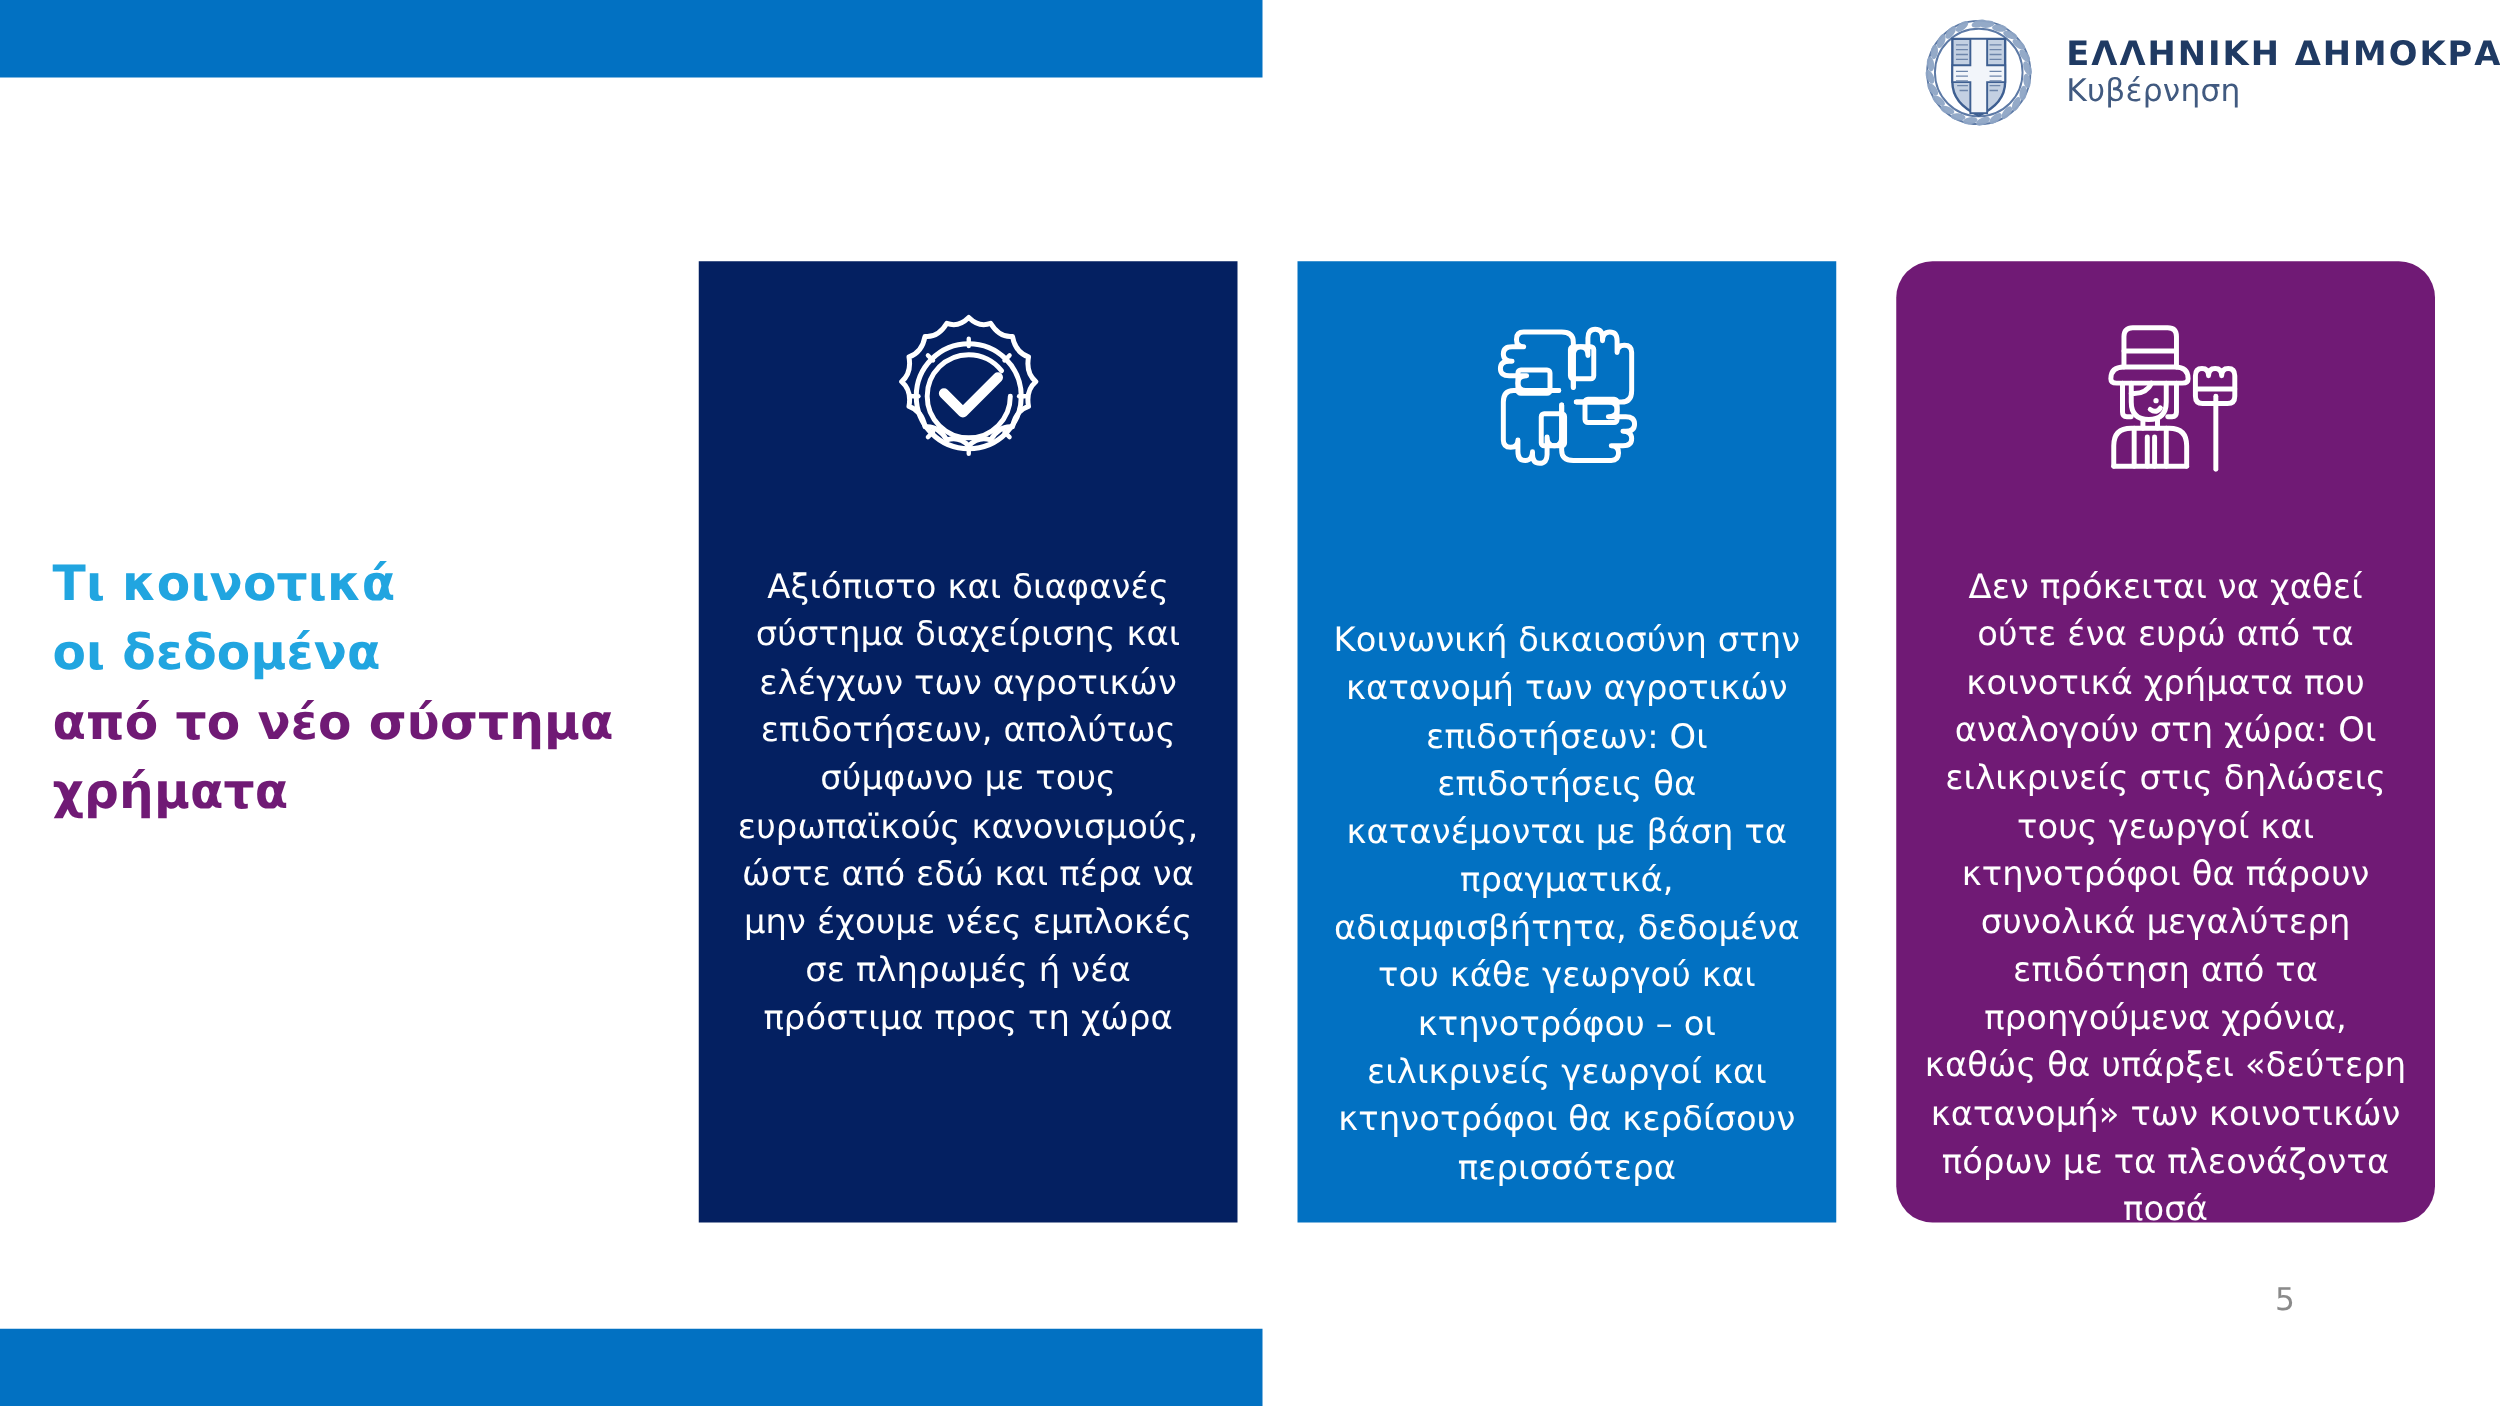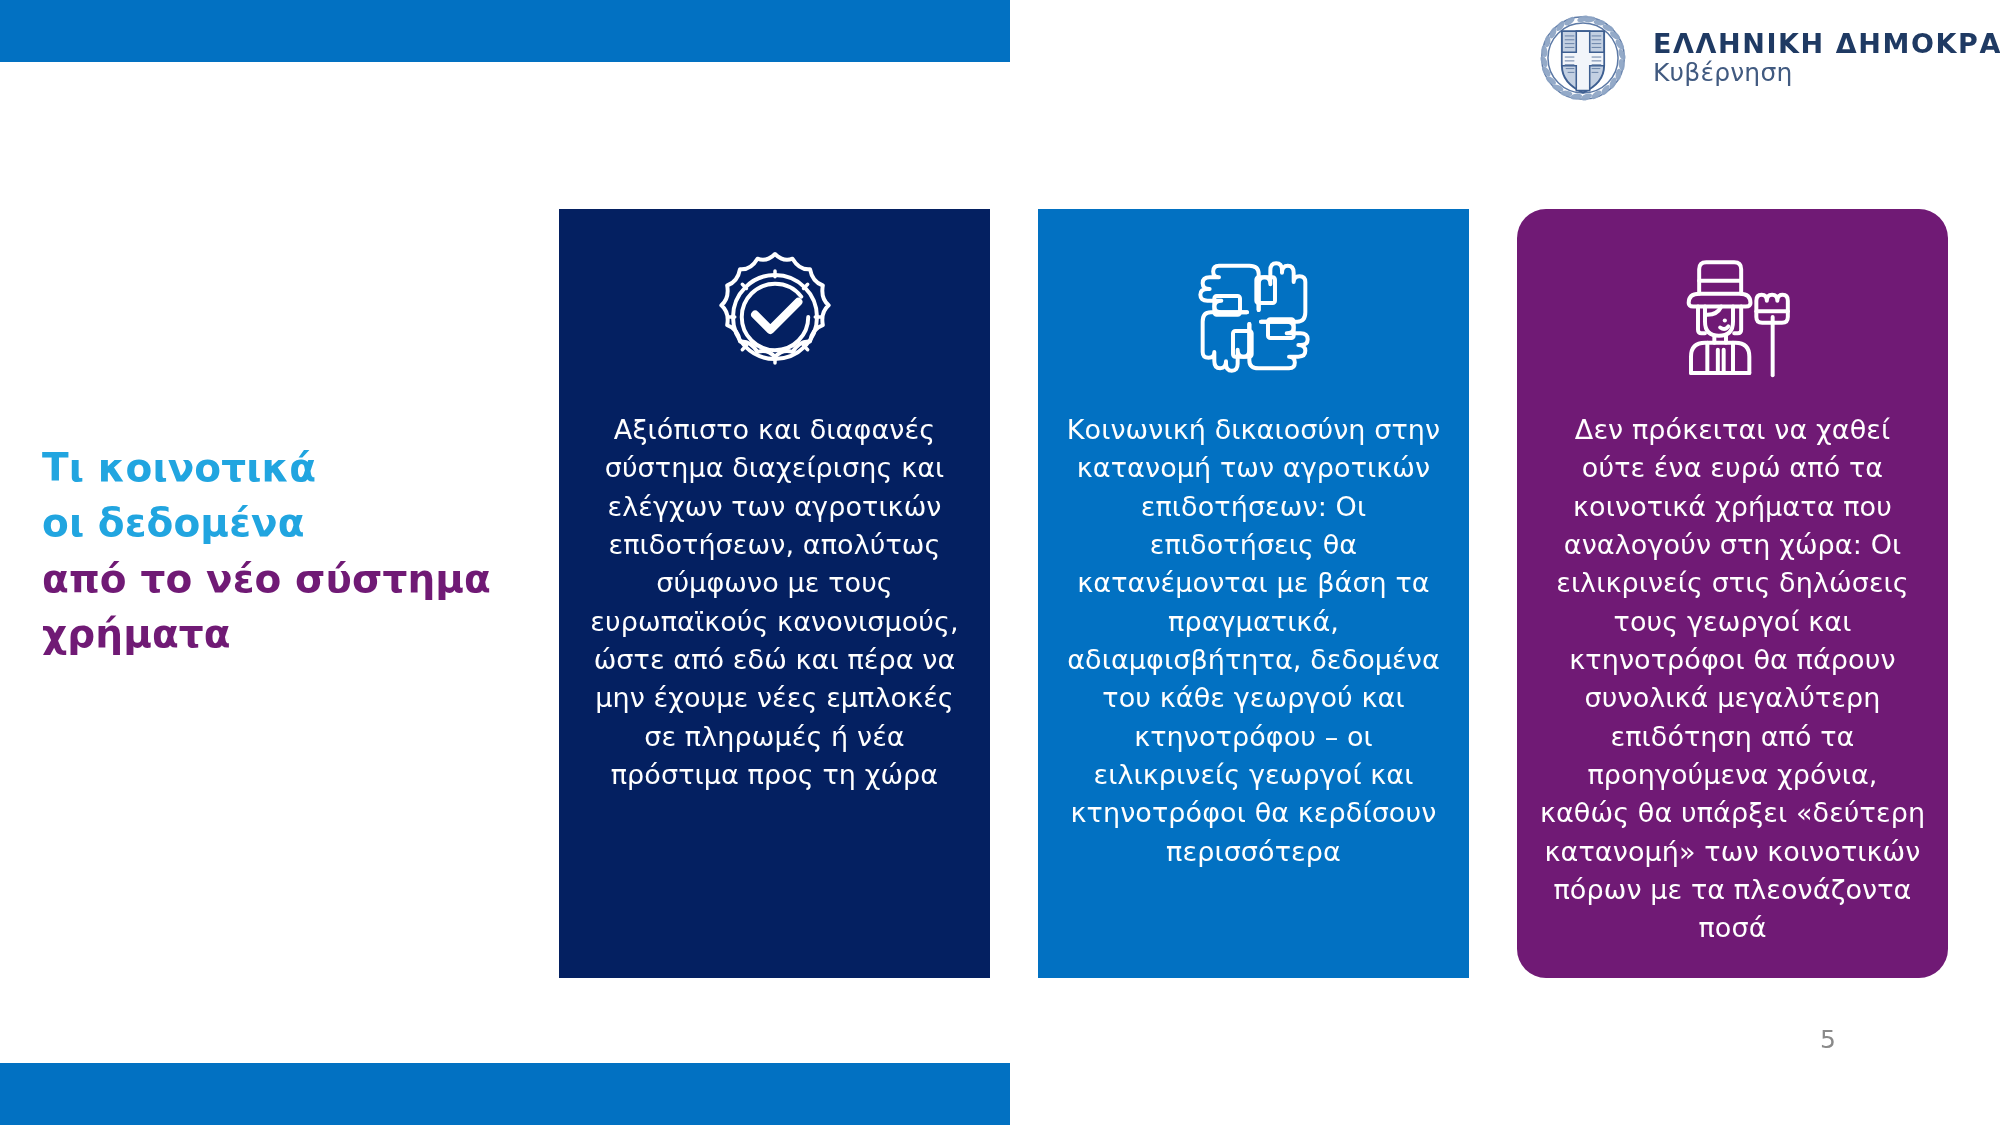--- a/index.html
+++ b/index.html
@@ -94,39 +94,40 @@
   .card {
     position: absolute;
     top: 0;
     display: flex;
     flex-direction: column;
     align-items: center;
     box-sizing: border-box;
     padding: 38px 22px 24px 22px;
   }
   .card-1 { left: 0px;   width: 431px; height: 769px; background: #042061; }
-  .card-2 { left: 479px; width: 431px; height: 769px; background: #0271c2; }
+  .card-2 { left: 479px; width: 431px; height: 769px; background: #0271c2; justify-content: space-between; }
   .card-3 { left: 958px; width: 431px; height: 769px; background: #701a75; border-radius: 29px; }
 
   .card-icon {
     width: 160px;
     height: 140px;
     margin-bottom: 24px;
     flex: 0 0 auto;
   }
   .card-icon svg { display: block; width: 100%; height: 100%; }
 
   .card-text {
     color: #ffffff;
     font-size: 27px;
     line-height: 1.42;
     text-align: center;
     letter-spacing: 0.1px;
     font-weight: 400;
     max-width: 395px;
+    margin-top: 40px;
   }
 
   
   .page-number {
     position: absolute;
     left: 1820px;
     top: 1025px;
     font-size: 25px;
     color: #8a8a8a;
   }

